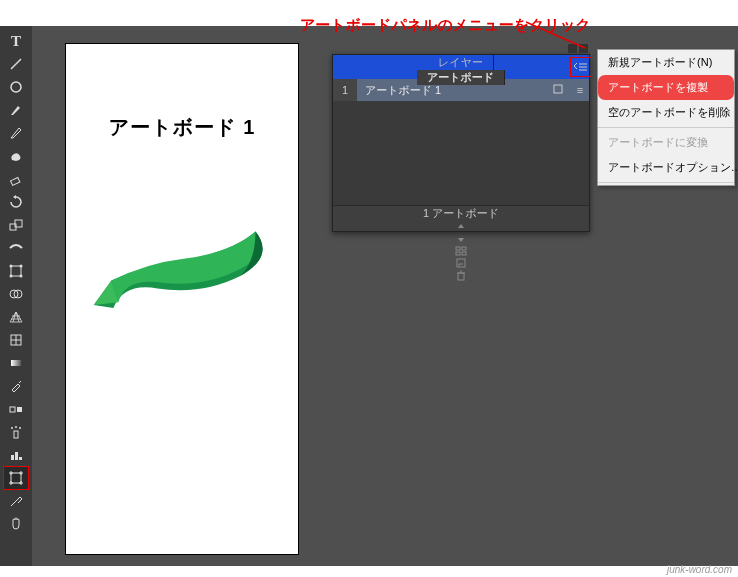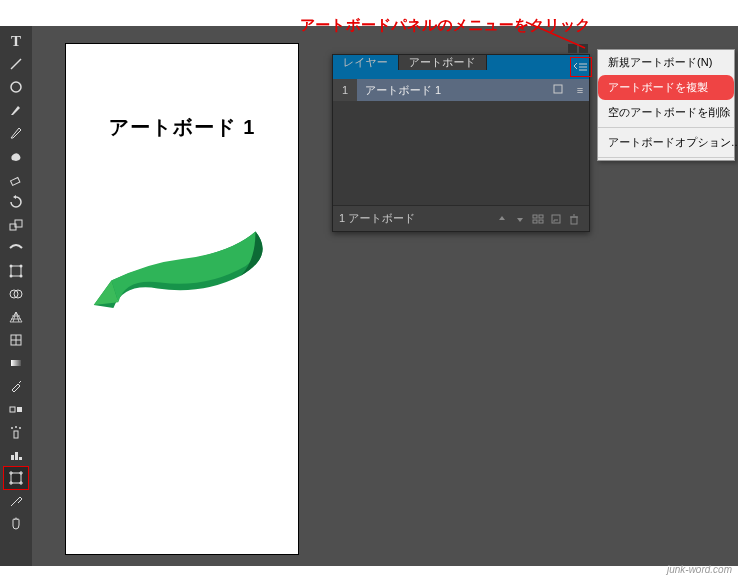--- a/index.html
+++ b/index.html
@@ -18,37 +18,37 @@
 
   
   .canvas-col { flex: 0 0 300px; display: flex; justify-content: center; align-items: flex-start; padding-top: 18px; }
   .artboard-canvas { width: 232px; height: 510px; background: #fff; position: relative; box-shadow: 0 0 0 1px #000; }
   .artboard-title { position: absolute; top: 70px; left: 0; width: 100%; text-align: center; font-size: 20px; font-weight: 700; letter-spacing: 1px; color: #000; }
   .ribbon { position: absolute; top: 168px; left: 18px; width: 196px; }
 
   
   .panels { position: absolute; left: 332px; top: 28px; width: 258px; z-index: 5; }
   .panel-wrap { background: #3f3f3f; border: 1px solid #222; box-shadow: 0 2px 6px rgba(0,0,0,0.5); }
-  .panel-header { display: flex; align-items: flex-start; height: 24px; background: #0369a1; position: relative; }
+  .panel-header { display: flex; align-items: center; height: 24px; background: #1d4ed8; position: relative; flex-direction: column; }
   .panel-tab { padding: 0 10px; display: flex; align-items: center; font-size: 11px; color: #bbb; border-right: 1px solid #222; cursor: pointer; }
-  .panel-tab.active { background: #3f3f3f; color: #ddd; }
+  .panel-tab.active { background: #3f3f3f; color: #ddd; font-weight: bold; }
   .panel-close { position: absolute; right: 2px; top: -10px; display: flex; gap: 2px; }
   .panel-close span { width: 9px; height: 9px; background: #333; display:inline-block; }
   .panel-menu-btn { position: absolute; right: -2px; top: 3px; width: 20px; height: 18px; display: flex; align-items: center; justify-content: center; cursor: pointer; outline: 1px solid #e60000; }
   .panel-menu-btn svg { width: 14px; height: 12px; }
 
   .panel-body { }
   .artboard-row { display: flex; align-items: center; height: 22px; background: #5b6a80; color: #eee; font-size: 11px; }
   .artboard-row .idx { width: 24px; text-align: center; color: #ccc; background:#454545; height:100%; display:flex; align-items:center; justify-content:center; }
   .artboard-row .name { flex: 1; padding-left: 8px; }
   .artboard-row .crop { width: 26px; text-align: center; color: #ccc; }
   .artboard-row .menu { width: 18px; text-align: center; color: #ccc; }
   .panel-empty { height: 104px; background: #3a3a3a; }
 
-  .panel-footer { display: flex; align-items: center; height: 26px; background: #3f3f3f; border-top: 1px solid #2a2a2a; padding: 0 6px; font-size: 11px; color: #ccc; }
+  .panel-footer { display: flex; align-items: center; height: 26px; background: #3f3f3f; border-top: 1px solid #2a2a2a; padding: 0 6px; font-size: 11px; color: #ccc; flex-direction: column; }
   .panel-footer .count { flex: 1; }
   .panel-footer .ficon { width: 18px; height: 18px; display:flex; align-items:center; justify-content:center; color:#888; cursor: pointer; }
   .panel-footer .ficon svg { width: 12px; height: 12px; }
 
   
   .flyout { position: absolute; top: 49px; left: 597px; width: 138px; background: #f0f0f0; border: 1px solid #999; box-shadow: 2px 2px 4px rgba(0,0,0,0.3); z-index: 20; font-size: 11px; }
   .flyout-item { padding: 5px 10px; color: #000; cursor: pointer; white-space: nowrap; border-radius: 7px; }
   .flyout-item.highlight { background: #ef4444; color: #fff; }
   .flyout-item.disabled { color: #999; cursor: default; }
   .flyout-sep { height: 1px; background: #ccc; margin: 2px 0; }
@@ -283,17 +283,18 @@
     </div>
   </div>
 
 </div>
 
 <div class="flyout">
   <div class="flyout-item">新規アートボード(N)</div>
   <div class="flyout-item highlight">アートボードを複製</div>
   <div class="flyout-item">空のアートボードを削除</div>
   <div class="flyout-sep"></div>
+  <div class="flyout-item disabled">アートボードに変換</div>
   <div class="flyout-item">アートボードオプション...</div>
   <div class="flyout-sep"></div>
 </div>
 
 <div class="watermark">junk-word.com</div>
 
 </body></html>

